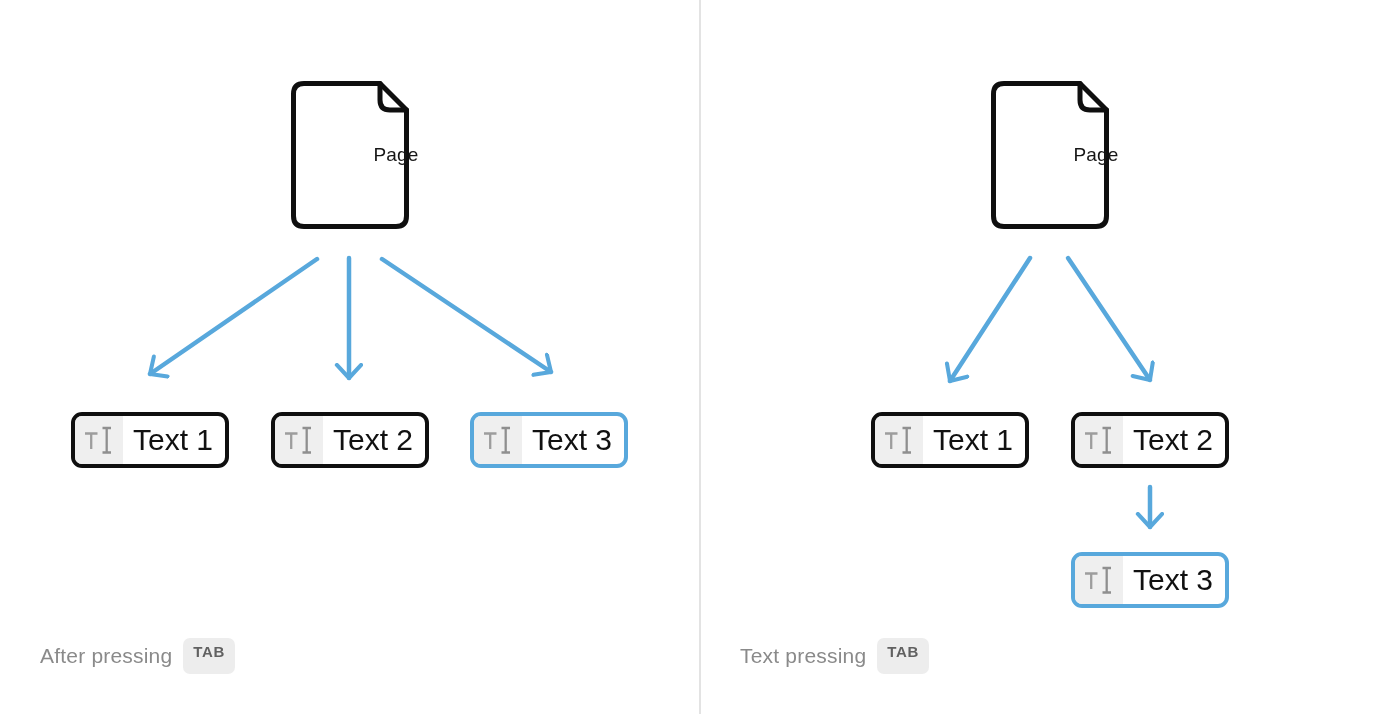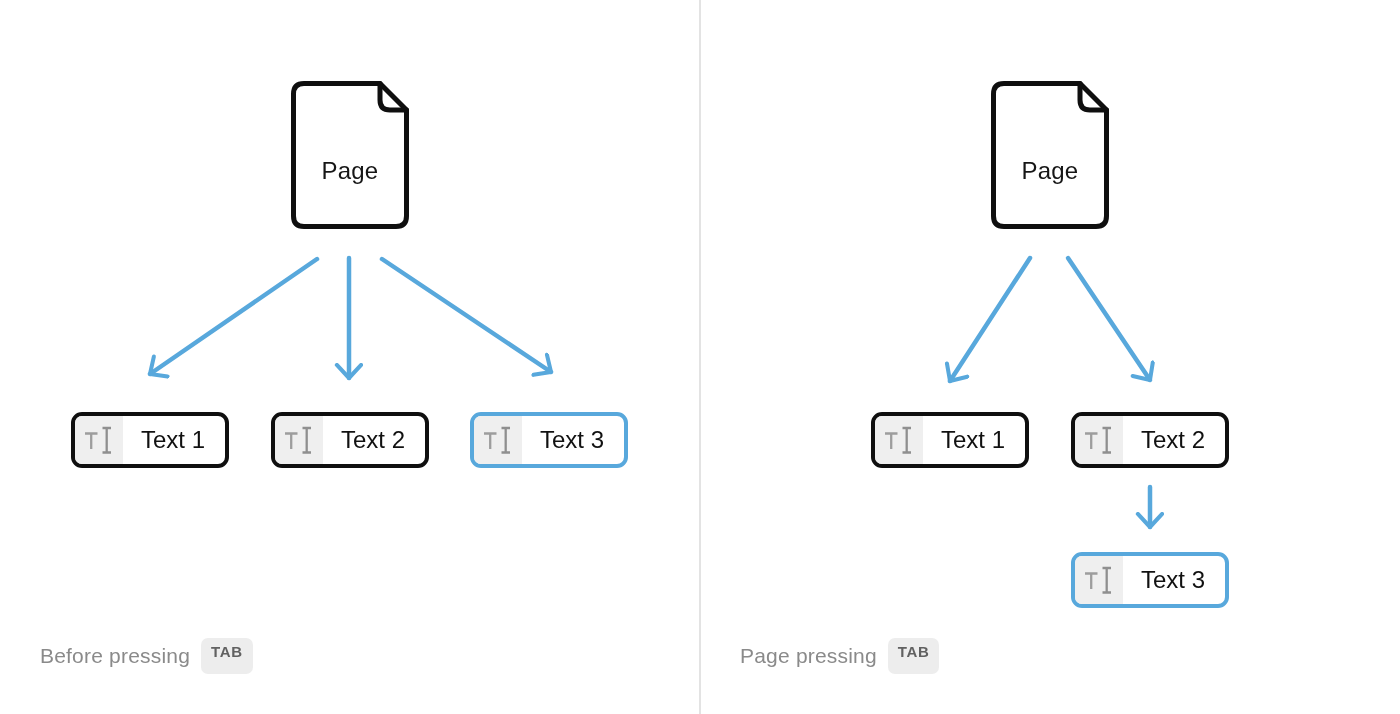--- a/index.html
+++ b/index.html
@@ -38,29 +38,30 @@
     position: absolute;
     left: 291px;
     top: 81px;
     width: 118px;
     height: 148px;
   }
   .page-node svg { display: block; }
   .page-label {
     position: absolute;
     left: 0;
-    top: 16px;
+    top: 0;
     width: 100%;
     height: 100%;
     display: flex;
     align-items: center;
     justify-content: center;
-    font-size: 24px;
+    font-size: 19px;
     color: #161616;
     letter-spacing: 0.2px;
+    padding-left: 46px;
   }
 
   
   .arrows {
     position: absolute;
     left: 0;
     top: 0;
     pointer-events: none;
   }
 
@@ -83,21 +84,21 @@
     background: #efefef;
     display: flex;
     align-items: center;
     justify-content: center;
   }
   .block-label {
     flex: 1;
     display: flex;
     align-items: center;
     justify-content: center;
-    font-size: 24px;
+    font-size: 30px;
     color: #111111;
     padding-right: 2px;
     white-space: nowrap;
   }
 
   
   .panel-before .block-1 { left: 71px;  top: 412px; }
   .panel-before .block-2 { left: 271px; top: 412px; }
   .panel-before .block-3 { left: 470px; top: 412px; }
   
@@ -182,21 +183,21 @@
       <span class="block-icon-cell">
         <svg width="34" height="30" viewBox="0 0 34 30">
           <path d="M3,8.5 H15.5 M9.2,8.5 V24" fill="none" stroke="#9d9d9d" stroke-width="2.3"></path>
           <path d="M20.5,3 H29 M24.7,3 V27.5 M20.5,27.5 H29" fill="none" stroke="#8f8f8f" stroke-width="2.3"></path>
         </svg>
       </span>
       <span class="block-label">Text 3</span>
     </div>
 
     <div class="caption">
-      <span class="caption-text">Before pressing</span>
+      <span class="caption-text">After pressing</span>
       <span class="key-badge">TAB</span>
     </div>
 
   </section>
 
   <div class="divider"></div>
 
   <section class="panel panel-after">
 
     <div class="page-node">
@@ -242,19 +243,19 @@
       <span class="block-icon-cell">
         <svg width="34" height="30" viewBox="0 0 34 30">
           <path d="M3,8.5 H15.5 M9.2,8.5 V24" fill="none" stroke="#9d9d9d" stroke-width="2.3"></path>
           <path d="M20.5,3 H29 M24.7,3 V27.5 M20.5,27.5 H29" fill="none" stroke="#8f8f8f" stroke-width="2.3"></path>
         </svg>
       </span>
       <span class="block-label">Text 3</span>
     </div>
 
     <div class="caption">
-      <span class="caption-text">Page pressing</span>
+      <span class="caption-text">Text pressing</span>
       <span class="key-badge">TAB</span>
     </div>
 
   </section>
 
 </div>
 
 </body></html>

